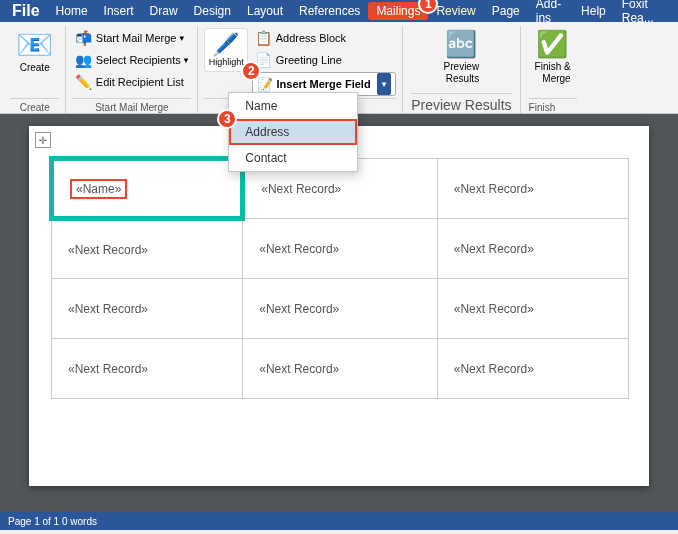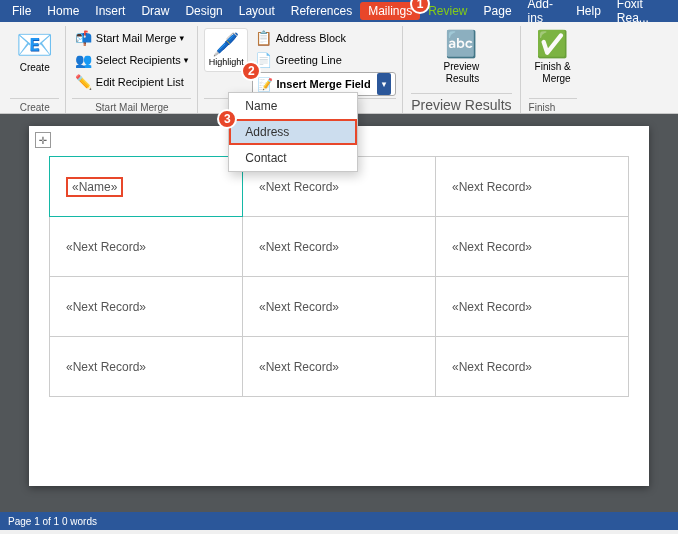--- a/index.html
+++ b/index.html
@@ -19,32 +19,32 @@
       cursor: pointer;
       padding: 2px 3px;
       border-radius: 2px;
       font-size: 11px;
     }
   </style>
 </head>
 <body>
 
 <div style="background:#2b579a; height:22px; display:flex; align-items:center; padding:0 4px;">
-  <span class="menu-item" style="color:white; padding:2px 8px; font-size:12px; cursor:pointer;">File</span>
+  <span class="menu-item" style="color:white; padding:2px 8px; font-size:16px; cursor:pointer;font-weight:bold;">File</span>
   <span class="menu-item" style="color:white; padding:2px 8px; font-size:12px; cursor:pointer;">Home</span>
   <span class="menu-item" style="color:white; padding:2px 8px; font-size:12px; cursor:pointer;">Insert</span>
   <span class="menu-item" style="color:white; padding:2px 8px; font-size:12px; cursor:pointer;">Draw</span>
   <span class="menu-item" style="color:white; padding:2px 8px; font-size:12px; cursor:pointer;">Design</span>
   <span class="menu-item" style="color:white; padding:2px 8px; font-size:12px; cursor:pointer;">Layout</span>
   <span class="menu-item" style="color:white; padding:2px 8px; font-size:12px; cursor:pointer;">References</span>
   <span style="background:#e8472a; color:white; padding:2px 8px; font-size:12px; cursor:pointer; border-radius:3px; position:relative;">
     <span>Mailings</span>
     <span style="position:absolute; top:-8px; right:-10px; width:20px; height:20px; border-radius:50%; background:#e8472a; border:2px solid white; color:white; font-weight:bold; font-size:12px; display:flex; align-items:center; justify-content:center; z-index:10;">1</span>
   </span>
-  <span class="menu-item" style="color:#84cc16; padding:2px 8px; font-size:12px; cursor:pointer;">Review</span>
+  <span class="menu-item" style="color:#fef9c3; padding:2px 8px; font-size:12px; cursor:pointer;">Review</span>
   <span class="menu-item" style="color:white; padding:2px 8px; font-size:12px; cursor:pointer;">Page</span>
   <span class="menu-item" style="color:white; padding:2px 8px; font-size:12px; cursor:pointer;">Add-ins</span>
   <span class="menu-item" style="color:white; padding:2px 8px; font-size:12px; cursor:pointer;">Help</span>
   <span class="menu-item" style="color:white; padding:2px 8px; font-size:12px; cursor:pointer;">Foxit Rea...</span>
 </div>
 
 <div style="background:#f3f3f3; border-bottom:1px solid #c8c8c8; height:92px; display:flex; align-items:stretch; padding:4px 4px 0 4px; position:relative;">
 
   <div style="display:flex; flex-direction:column; align-items:center; padding:0 6px; border-right:1px solid #d0d0d0; min-width:55px;">
     <div style="display:flex; flex-direction:column; align-items:center; cursor:pointer; padding:4px 6px; border-radius:3px; flex:1;">
@@ -131,21 +131,21 @@
   </div>
 </div>
 
 <div style="background:#525659; display:flex; flex-direction:column; align-items:center; padding:12px; overflow:auto; height:calc(534px - 136px);">
   <div style="background:white; width:620px; min-height:360px; box-shadow:0 2px 8px rgba(0,0,0,0.4); padding:20px; position:relative;">
     <div style="position:absolute; top:6px; left:6px; width:16px; height:16px; border:1px solid #999; display:flex; align-items:center; justify-content:center; font-size:10px; color:#666; cursor:pointer;">✛</div>
 
     <table style="width:100%; border-collapse:collapse; margin-top:10px;">
       <tbody>
           <tr>
-        <td style="border:1px solid #14b8a6; padding:10px 16px; font-size:12px; color:#555; height:60px; vertical-align:middle;">
+        <td style="border:5px solid #14b8a6; padding:10px 16px; font-size:12px; color:#555; height:60px; vertical-align:middle;">
           <span style="border:2px solid #e8472a; padding:1px 4px; display:inline-block;">«Name»</span>
         </td>
         <td style="border:1px solid #ccc; padding:10px 16px; font-size:12px; color:#555; height:60px; vertical-align:middle;">«Next Record»</td>
         <td style="border:1px solid #ccc; padding:10px 16px; font-size:12px; color:#555; height:60px; vertical-align:middle;">«Next Record»</td>
       </tr>
       <tr>
         <td style="border:1px solid #ccc; padding:10px 16px; font-size:12px; color:#555; height:60px; vertical-align:middle;">«Next Record»</td>
         <td style="border:1px solid #ccc; padding:10px 16px; font-size:12px; color:#555; height:60px; vertical-align:middle;">«Next Record»</td>
         <td style="border:1px solid #ccc; padding:10px 16px; font-size:12px; color:#555; height:60px; vertical-align:middle;">«Next Record»</td>
       </tr>

